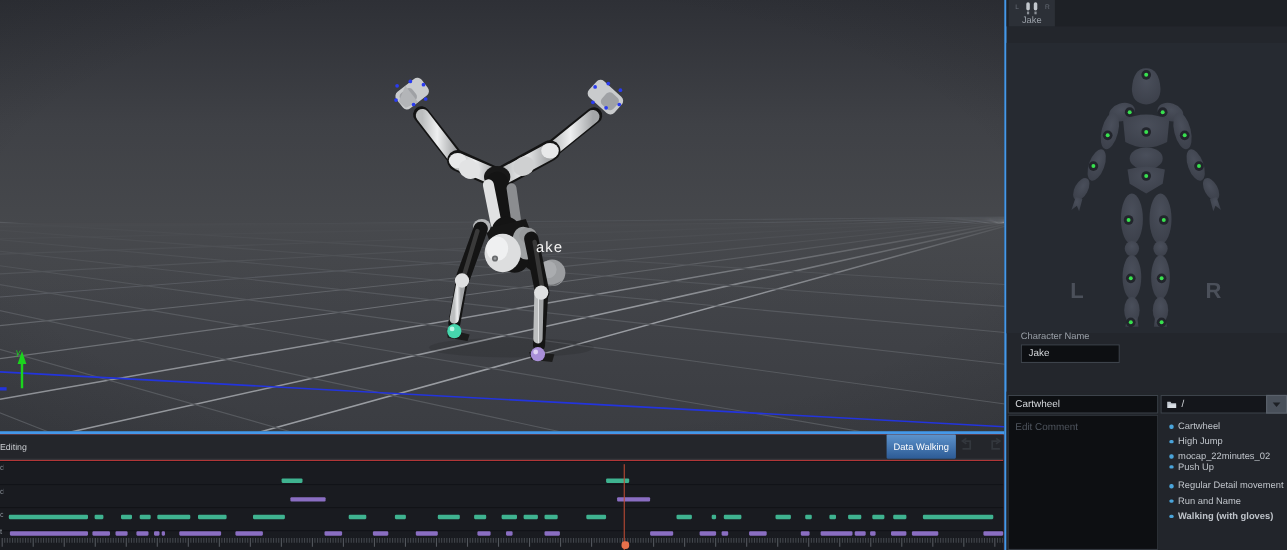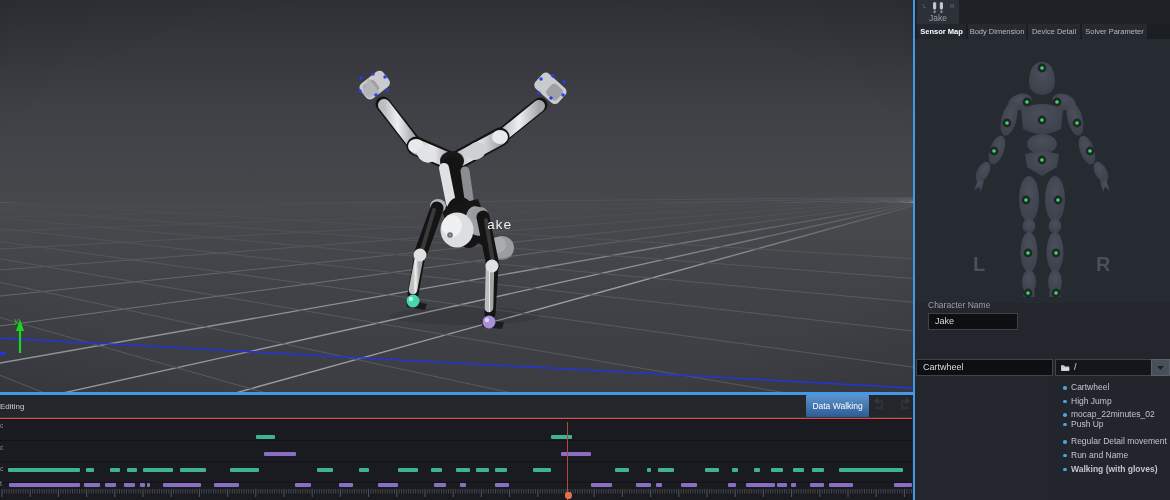--- a/index.html
+++ b/index.html
@@ -195,26 +195,20 @@
             <text x="6" y="8" font-size="6" fill="#6a707a">L</text>
             <text x="33" y="8" font-size="6" fill="#6a707a">R</text>
             <rect x="16" y="2" width="3.2" height="7.5" rx="1.6" fill="#c2c7cd"></rect>
             <rect x="22.8" y="2" width="3.2" height="7.5" rx="1.6" fill="#c2c7cd"></rect>
             <rect x="16.6" y="10.5" width="2" height="2.5" fill="#8b9097"></rect>
             <rect x="23.4" y="10.5" width="2" height="2.5" fill="#8b9097"></rect>
             <text x="21" y="21" font-size="8.5" fill="#9ba1a9" text-anchor="middle">Jake</text>
           </svg>
         </div>
     </div>
-    <div class="tabbar abs">
-      <div class="tab active" style="left:2px;width:49px;">Sensor Map</div>
-      <div class="tab" style="left:53px;width:58px;">Body Dimension</div>
-      <div class="tab" style="left:113px;width:52px;">Device Detail</div>
-      <div class="tab" style="left:167px;width:65px;">Solver Parameter</div>
-    </div>
     <div id="sensorarea" class="abs">
         <svg width="255" height="264" viewBox="0 0 255 264">
           <defs>
 <radialGradient id="bp" cx="0.5" cy="0.35" r="0.85">
  <stop offset="0" stop-color="#4a4f5b"></stop>
  <stop offset="1" stop-color="#383c46"></stop>
 </radialGradient>
 </defs>
           <path d="M114 42 Q115 23 127 23 Q139 23 140 42 Q140 55 127 56 Q114 55 114 42 Z" fill="url(#bp)"></path>
           <ellipse cx="105" cy="63" rx="12" ry="8" fill="url(#bp)" transform="rotate(-18 105 63)"></ellipse>
@@ -285,20 +279,21 @@
         <svg width="9" height="7">
             <path d="M0 1.2 L3 1.2 L4 2.6 L8.2 2.6 L8.2 6.8 L0 6.8 Z" fill="#c2c8d0"></path>
             <path d="M1.5 3.8 L8.2 3.8 L8.2 6.8 L0.8 6.8 Z" fill="#d8dde3"></path>
           </svg>
       </div>
       <div class="abs" style="left:236px;top:3px;width:19px;height:17px;background:#49505a;border:1px solid #5a616b;">
         <svg width="17" height="15">
             <path d="M5 6 L12 6 L8.5 10 Z" fill="#1d2025"></path>
           </svg>
       </div>
+      <div id="editbox" class="abs">Edit Comment</div>
       <div id="takelist" class="abs">
         <div class="titem" style="top:4px;">Cartwheel</div>
         <div class="titem" style="top:4px;">High Jump</div>
         <div class="titem" style="top:4px;">mocap_22minutes_02</div>
         <div class="titem" style="top:0;">Push Up</div>
         <div class="titem" style="top:4px;">Regular Detail movement</div>
         <div class="titem" style="top:4px;">Run and Name</div>
         <div class="titem" style="top:4px;font-weight:bold;">Walking (with gloves)</div>
       </div>
     </div>

